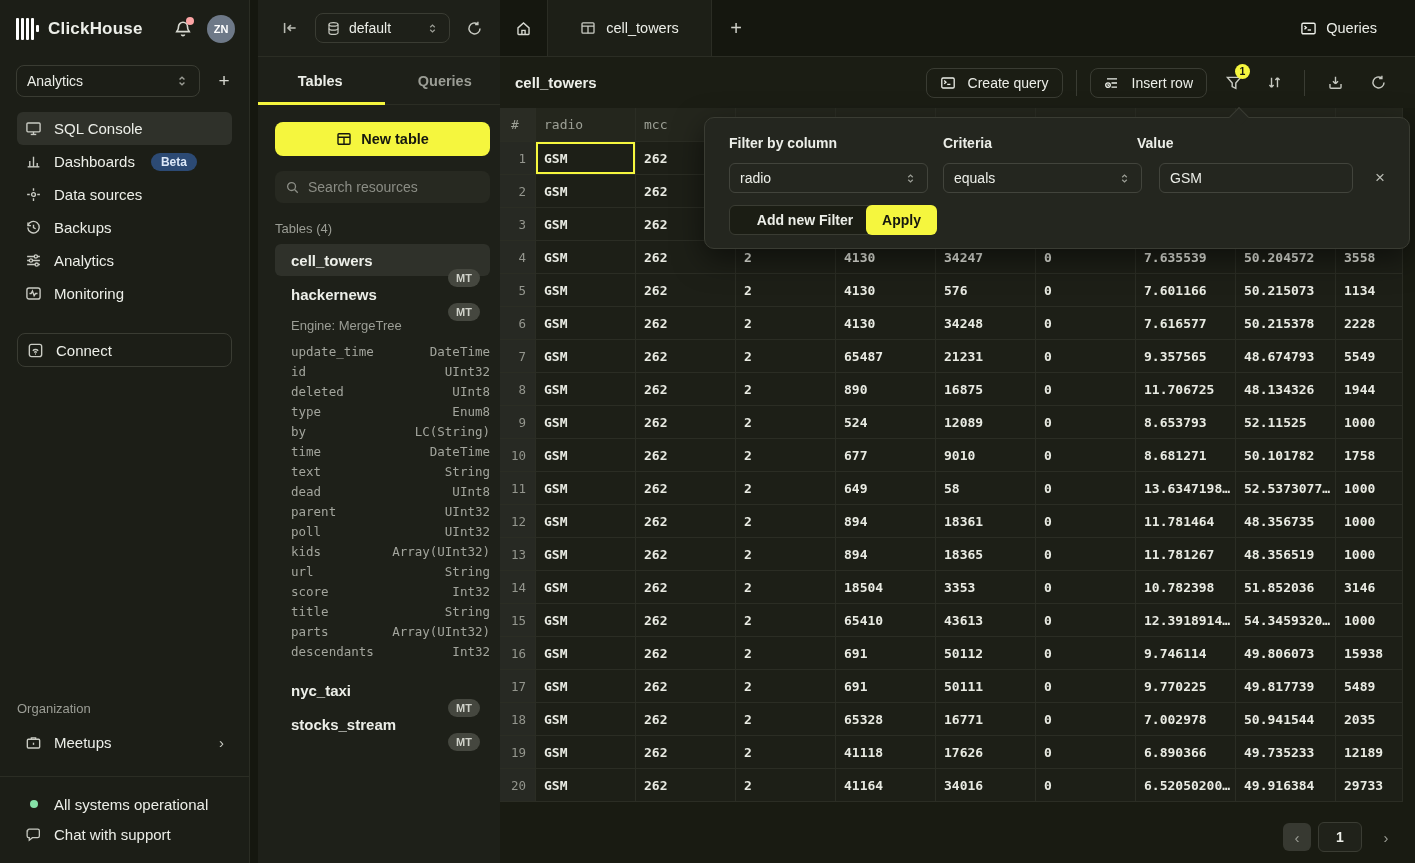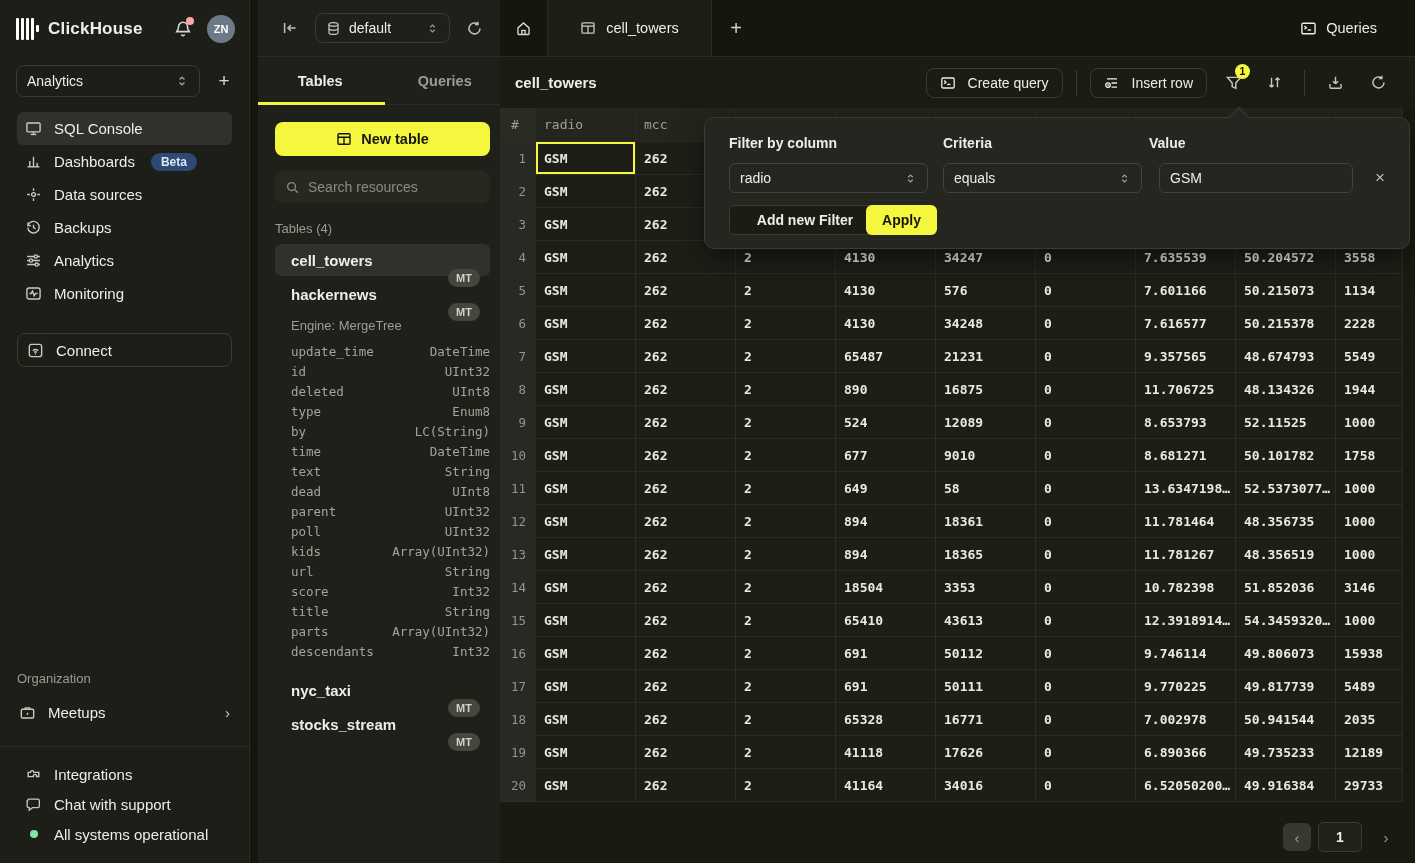--- a/index.html
+++ b/index.html
@@ -30,21 +30,21 @@
   .select .lbl{flex:1;white-space:nowrap;overflow:hidden;}
   .plusbtn{margin-left:auto;width:26px;height:26px;display:flex;align-items:center;justify-content:center;font-size:19px;color:#d6d8d0;cursor:pointer;}
   nav.sbnav{margin-top:15px;padding:0 17px;flex:none;}
   .nav-item{height:33px;display:flex;align-items:center;gap:12px;padding:0 8px;border-radius:6px;font-size:15px;color:var(--txt);cursor:pointer;}
   .nav-item .nico{width:17px;height:17px;flex:none;color:#c9cbc3;}
   .nav-item.active{background:var(--item-hl);}
   .badge-beta{margin-left:4px;background:#2c4a74;color:#dbe7f7;font-size:12px;font-weight:600;padding:2px 10px;border-radius:10px;}
   .connect{margin:23px 17px 0 17px;height:34px;border:1px solid var(--border);border-radius:8px;display:flex;align-items:center;gap:12px;padding:0 9px;font-size:15px;cursor:pointer;flex:none;}
   .sb-spacer{flex:1;}
   .org-label{padding:0 17px;font-size:13px;color:var(--txt-dim);margin-bottom:10px;}
-  .meetups-wrap{padding:0 11px;flex:none;}
+  .meetups-wrap{padding:0 17px;flex:none;}
   .nav-item .chev-r{margin-left:auto;color:#c9cbc3;}
   .sb-divider{border-top:1px solid var(--line);margin-top:17px;}
   .sb-footer{padding:12px 17px 14px 17px;flex:none;}
   .sb-footer .nav-item{height:30px;}
   .gdot{width:8px;height:8px;border-radius:50%;background:#86e2a8;margin:0 4px 0 5px;}
   
   .panel{position:absolute;left:258px;top:0;width:250px;height:863px;background:var(--panel-bg);border-right:1px solid var(--line);display:flex;flex-direction:column;}
   .panel-top{height:57px;border-bottom:1px solid var(--line);display:flex;align-items:center;padding:0 16px;flex:none;}
   .collapse-ic{width:18px;height:18px;color:#b9bbb3;cursor:pointer;margin-left:7px;}
   .db-select{width:135px;height:30px;margin-left:16px;font-size:14px;gap:8px;}
@@ -235,38 +235,30 @@
             </svg>
           </span>
         <span>Meetups</span>
         <span class="chev-r">›</span>
       </div>
     </div>
     <div class="sb-divider"></div>
 
     <div class="sb-footer">
       <div class="nav-item">
-        <span class="nico">
-            <svg width="17" height="17" viewBox="0 0 16 16" fill="none" stroke="currentColor" stroke-width="1.3">
-              <path d="M6 3h4v2.1a1.6 1.6 0 1 0 0 3V13H6v-2.1a1.6 1.6 0 1 1 0-3.2V3Z" transform="rotate(90 8 8)"></path>
-            </svg>
-          </span>
-        <span>Integrations</span>
-      </div>
-      <div class="nav-item">
-        <span class="nico">
-            <svg width="17" height="17" viewBox="0 0 16 16" fill="none" stroke="currentColor" stroke-width="1.3">
-              <path d="M2.5 4.5a1.5 1.5 0 0 1 1.5-1.5h8a1.5 1.5 0 0 1 1.5 1.5v5a1.5 1.5 0 0 1-1.5 1.5H7l-3 2.4V11h-.5a1.5 1.5 0 0 1-1.5-1.5v-5Z" stroke-width="1.2"></path>
-            </svg>
-          </span>
-        <span>Chat with support</span>
-      </div>
-      <div class="nav-item">
         <span class="gdot"></span>
         <span>All systems operational</span>
+      </div>
+      <div class="nav-item">
+        <span class="nico">
+            <svg width="17" height="17" viewBox="0 0 16 16" fill="none" stroke="currentColor" stroke-width="1.3">
+              <path d="M2.5 4.5a1.5 1.5 0 0 1 1.5-1.5h8a1.5 1.5 0 0 1 1.5 1.5v5a1.5 1.5 0 0 1-1.5 1.5H7l-3 2.4V11h-.5a1.5 1.5 0 0 1-1.5-1.5v-5Z" stroke-width="1.2"></path>
+            </svg>
+          </span>
+        <span>Chat with support</span>
       </div>
     </div>
   </aside>
 
   <section class="panel">
     <div class="panel-top">
       <span class="collapse-ic">
           <svg width="18" height="18" viewBox="0 0 16 16" fill="none" stroke="currentColor" stroke-width="1.4">
             <path d="M3.2 3.5v9"></path>
             <path d="M13 8H6.2"></path>
@@ -748,21 +740,21 @@
     <div class="pager">
       <span class="pgprev">‹</span>
       <span class="pgnum">1</span>
       <span class="pgnext">›</span>
     </div>
 
     <div class="popup">
       <div class="caret"></div>
       <span class="flabel" style="left:24px;">Filter by column</span>
       <span class="flabel" style="left:238px;">Criteria</span>
-      <span class="flabel" style="left:444px;">Value</span>
+      <span class="flabel" style="left:432px;">Value</span>
 
       <div class="fsel" style="left:24px;width:199px;">
         <span class="lbl">radio</span>
         <svg width="13" height="13" viewBox="0 0 16 16" fill="none" stroke="#9b9d95" stroke-width="1.6">
             <polyline points="5.2,6.4 8,3.8 10.8,6.4"></polyline>
             <polyline points="5.2,9.6 8,12.2 10.8,9.6"></polyline>
           </svg>
       </div>
       <div class="fsel" style="left:238px;width:199px;">
         <span class="lbl">equals</span>

